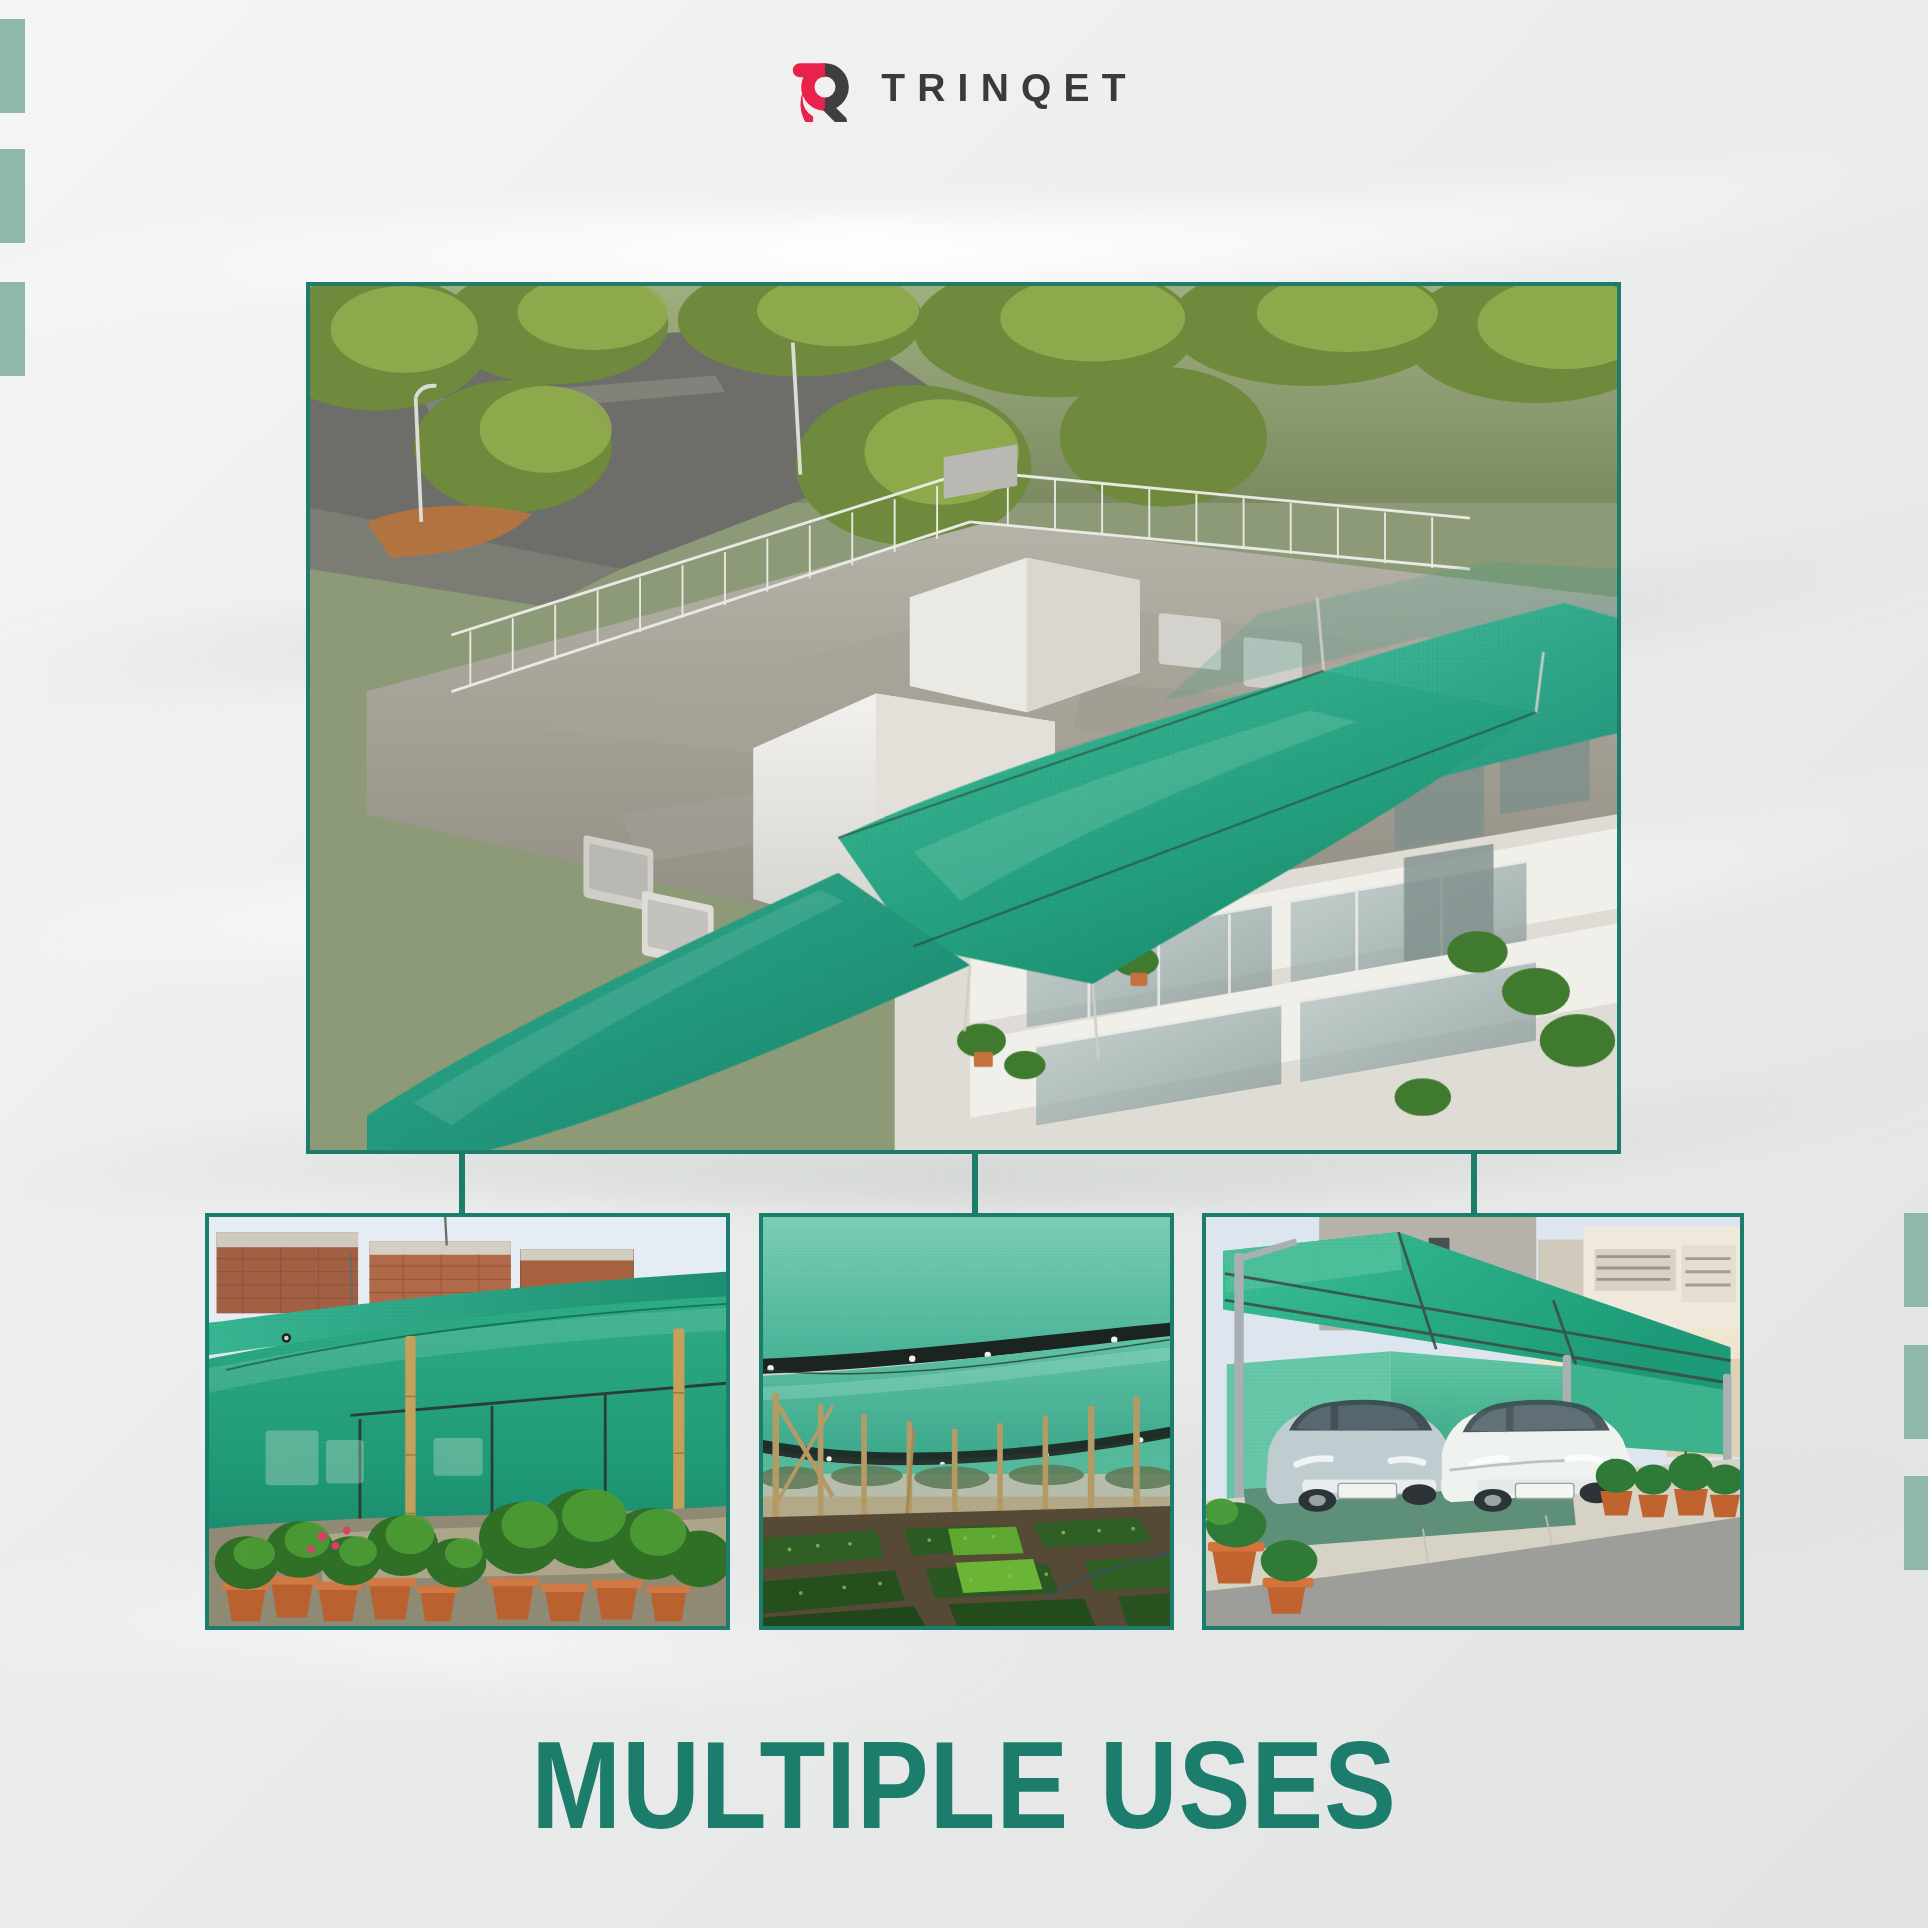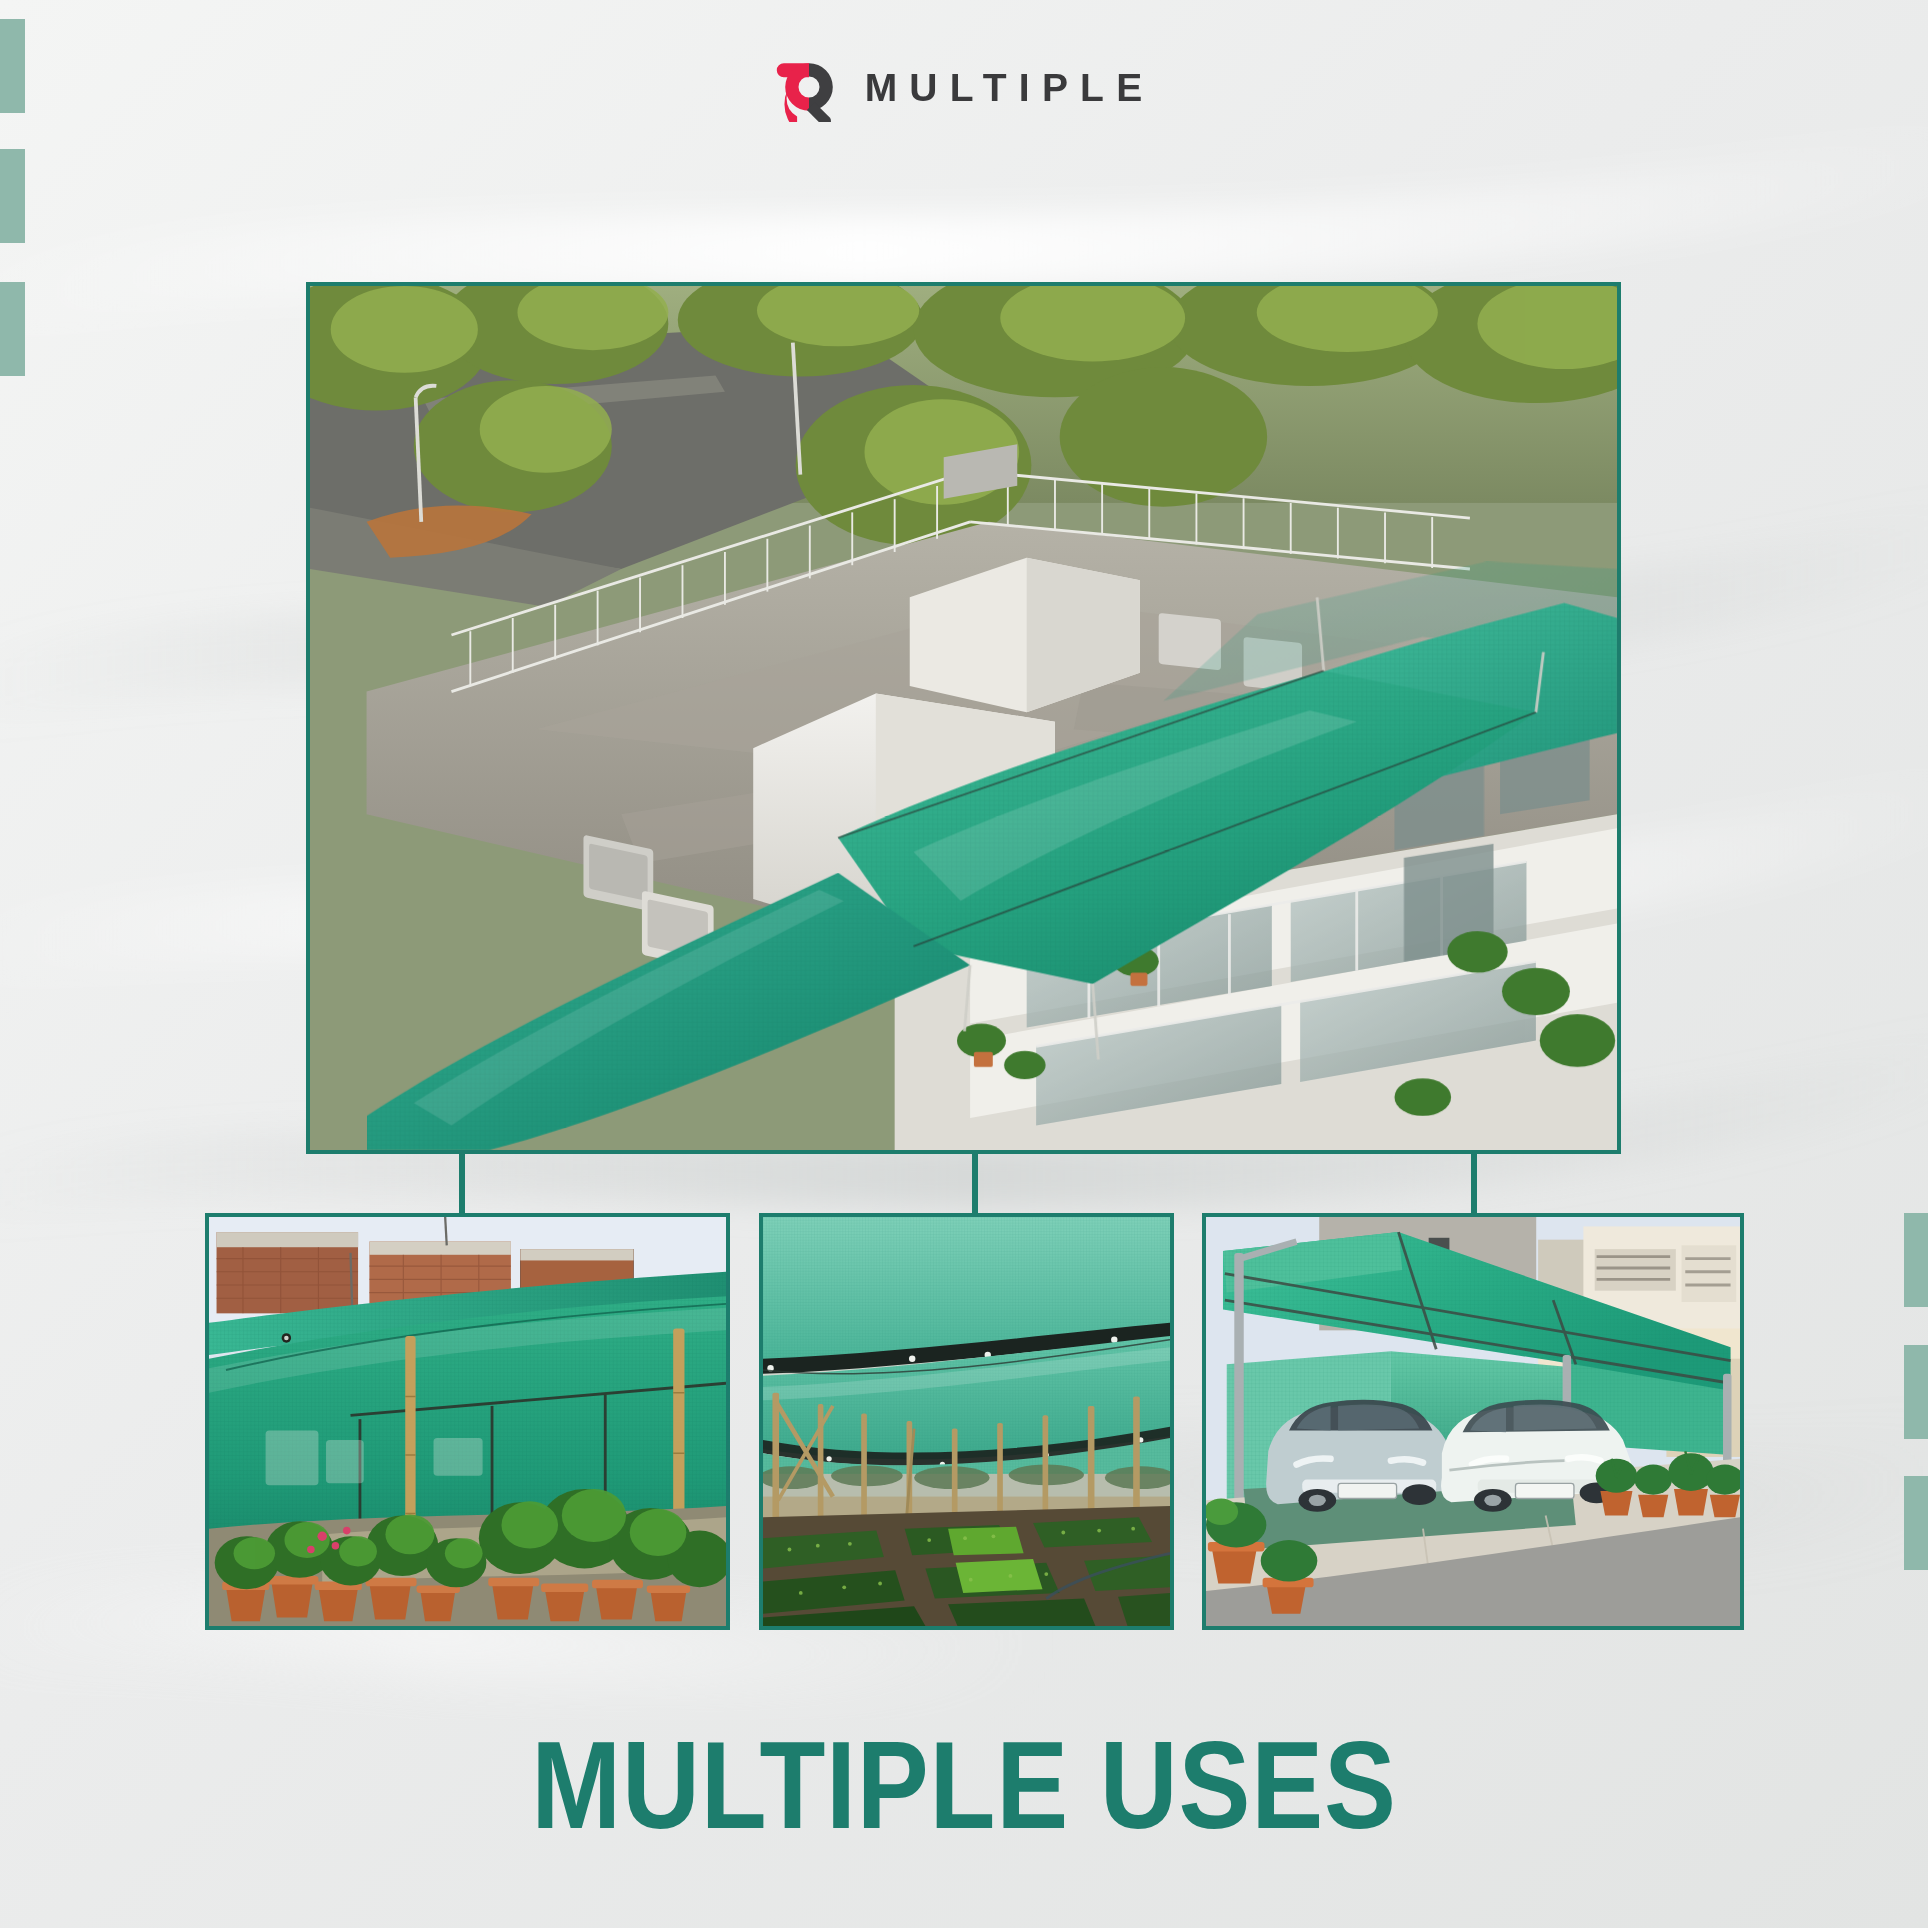--- a/index.html
+++ b/index.html
@@ -114,21 +114,21 @@
 
 <div id="logo-block">
   <svg id="logo-mark" viewBox="0 0 100 100" aria-hidden="true">
 
     <path d="M14 16 h36 v20 H33 v4 a30 30 0 0 0 0 52 v21 A50 50 0 0 1 33 36 V36 h-19 a10 10 0 0 1 0 -20 Z" fill="#e8224a"></path>
     <path d="M50 16 a34 34 0 0 0 0 68 v-19 a15 15 0 0 1 0 -30 Z" fill="#e8224a"></path>
 
     <path d="M50 16 a34 34 0 0 1 0 68 v-19 a15 15 0 0 0 0 -30 Z" fill="#3f3f41"></path>
     <path d="M58 72 l22 22 a8 8 0 0 1 -11 11 L47 83 Z" fill="#3f3f41"></path>
   </svg>
-  <div id="logo-word">MULTIPLE</div>
+  <div id="logo-word">TRINQET</div>
 </div>
 
 <div id="hero-frame" class="frame">
   <div class="photo">
     <svg viewBox="0 0 1386 916" preserveAspectRatio="none" aria-hidden="true">
       <defs>
         <linearGradient id="skyRoad" x1="0" y1="0" x2="0" y2="1">
           <stop offset="0%" stop-color="#9fae7f"></stop>
             <stop offset="100%" stop-color="#7c8a62"></stop>
         </linearGradient>

